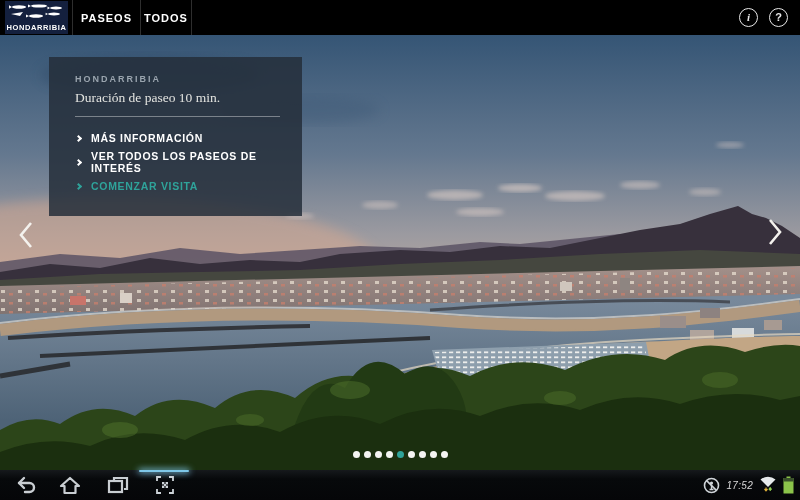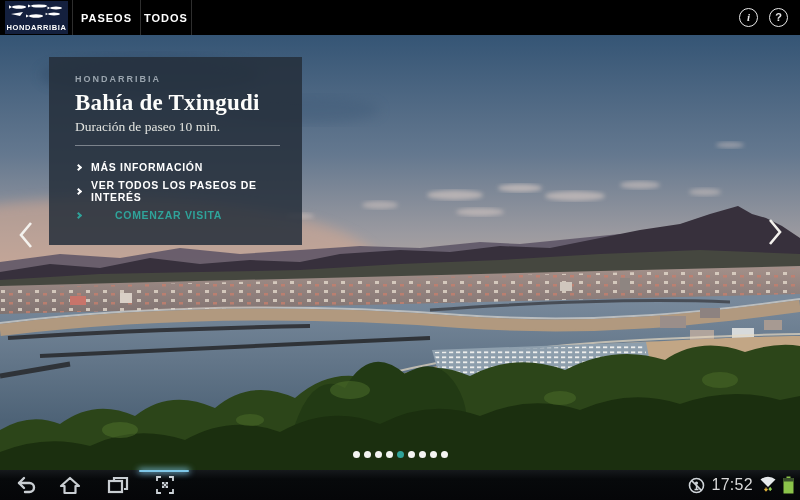--- a/index.html
+++ b/index.html
@@ -37,41 +37,41 @@
     color:#fdfdfb; letter-spacing:.2px; margin-bottom:3px; }
   .card .sub { font-family:"Liberation Serif", serif; font-size:13.5px;
     color:#e3e4e0; margin-bottom:10px; }
   .card .desc { font-family:"Liberation Serif", serif; font-size:11.8px; line-height:15.5px;
     color:#eceae6; margin-bottom:9px; }
   .card .divider { height:1px; background:rgba(255,255,255,.38); margin:0 0 9px 0; }
   .link-row { display:flex; align-items:center; height:24px; color:#fff; cursor:pointer; }
   .link-row .chev { width:5px; height:5px; border-top:2px solid currentColor; border-right:2px solid currentColor;
     transform:rotate(45deg); margin:0 10px 0 1px; flex:none; }
   .link-row .lbl { font-size:10.5px; font-weight:bold; letter-spacing:.7px; }
-  .link-row.accent { color:var(--accent,#2fa39a);gap:24px; }
+  .link-row.accent { color:var(--accent,#2fa39a); }
 
   
   .arrow { position:absolute; z-index:20; width:26px; height:40px; cursor:pointer; }
   .arrow.prev { left:13px; top:215px; }
   .arrow.next { left:762px; top:212px; }
   .dots { position:absolute; left:0; top:451px; width:800px; display:flex; justify-content:center;
     gap:4px; z-index:20; }
   .dot { width:7px; height:7px; border-radius:50%; background:#f4f4f2; cursor:pointer; }
   .dot.active { background:var(--accent,#2fa39a); }
 
   
   .navbar { position:absolute; left:0; top:470px; width:800px; height:30px;
     background:linear-gradient(#16191c,#07090b 30%,#050608); z-index:30;
     display:flex; align-items:center; }
   .nav-ico { position:absolute; top:0; height:30px; display:flex; align-items:center;
     justify-content:center; cursor:pointer; }
   .glowline { position:absolute; left:139px; top:0; width:50px; height:2px;
     background:var(--navblue,#7ec7e8); box-shadow:0 0 6px 1px var(--navblue,#7ec7e8); border-radius:1px; }
   .status { position:absolute; right:6px; top:0; height:30px; display:flex; align-items:center; gap:6px; }
-  .time { color:#d9d9d9; font-size:16px; letter-spacing:.3px; }
+  .time { color:#d9d9d9; font-size:10px; letter-spacing:.3px;font-style:italic; }
 </style>
 </head>
 <body>
 
 <div class="stage">
 
   <div class="photo">
     <svg width="800" height="435" viewBox="0 35 800 435">
       <defs>
         <linearGradient id="skyG" x1="0" y1="35" x2="0" y2="300" gradientUnits="userSpaceOnUse">
@@ -206,21 +206,20 @@
         <span class="glyph serif">i</span>
       </div>
       <div class="ring-btn">
         <span class="glyph">?</span>
       </div>
     </div>
   </div>
 
   <div class="card">
     <div class="eyebrow">HONDARRIBIA</div>
-    <h1>Bahía de Txingudi</h1>
     <div class="sub">Duración de paseo 10 min.</div>
     <div class="divider"></div>
     <div class="link-row">
       <span class="chev"></span>
       <span class="lbl">MÁS INFORMACIÓN</span>
     </div>
     <div class="link-row">
       <span class="chev"></span>
       <span class="lbl">VER TODOS LOS PASEOS DE INTERÉS</span>
     </div>

